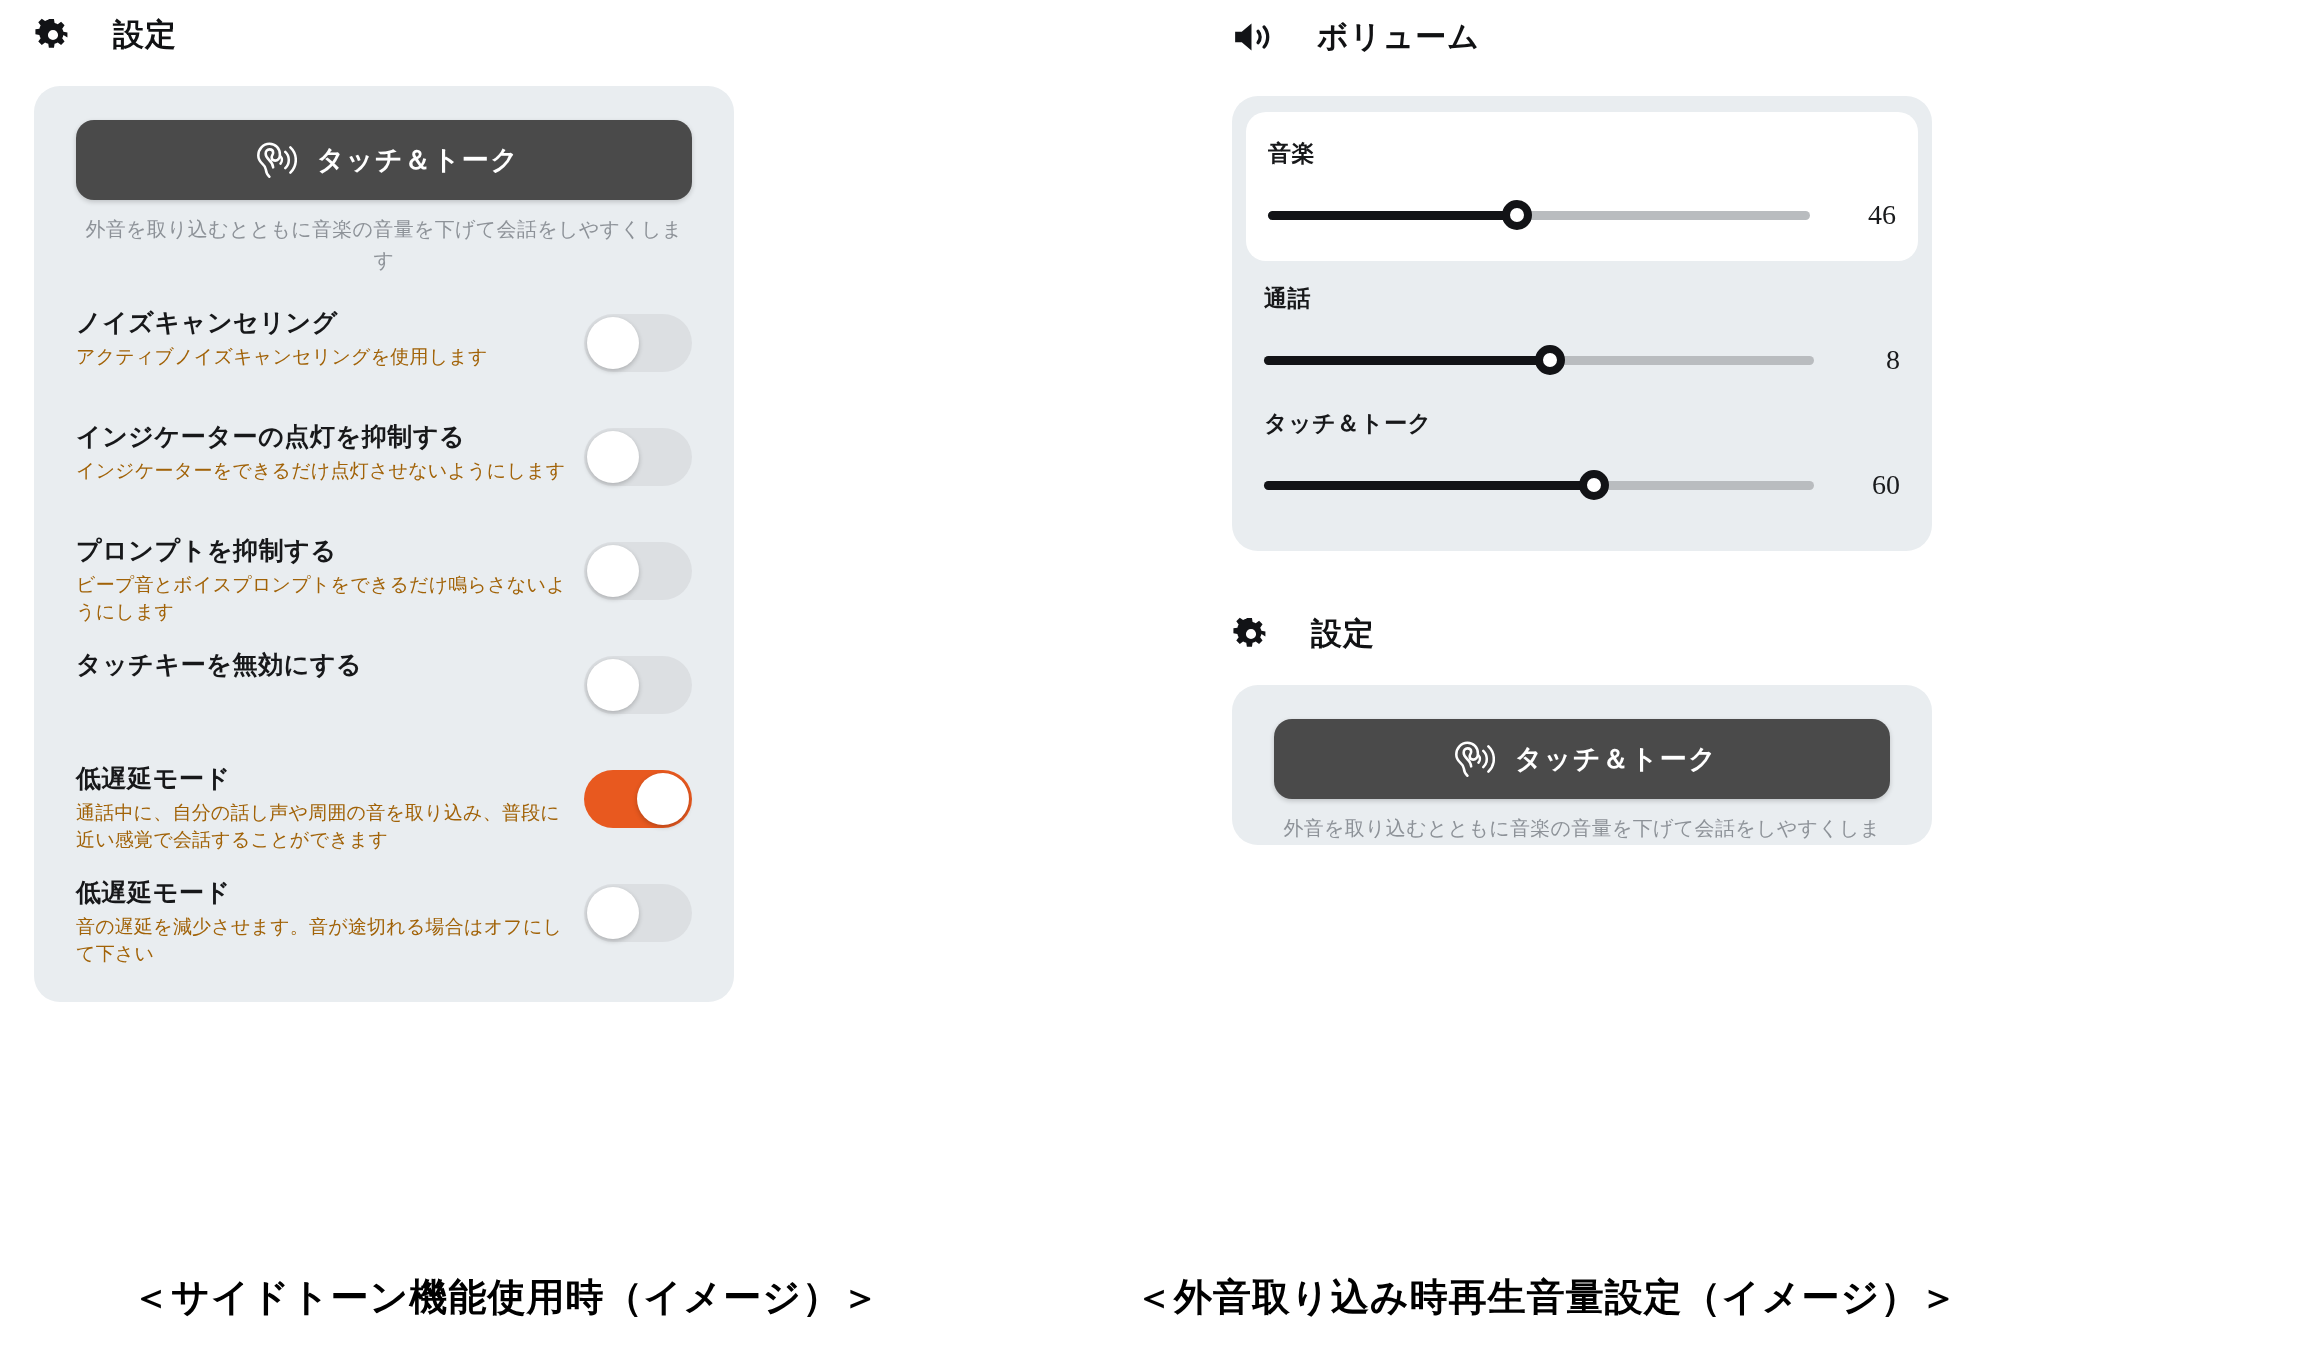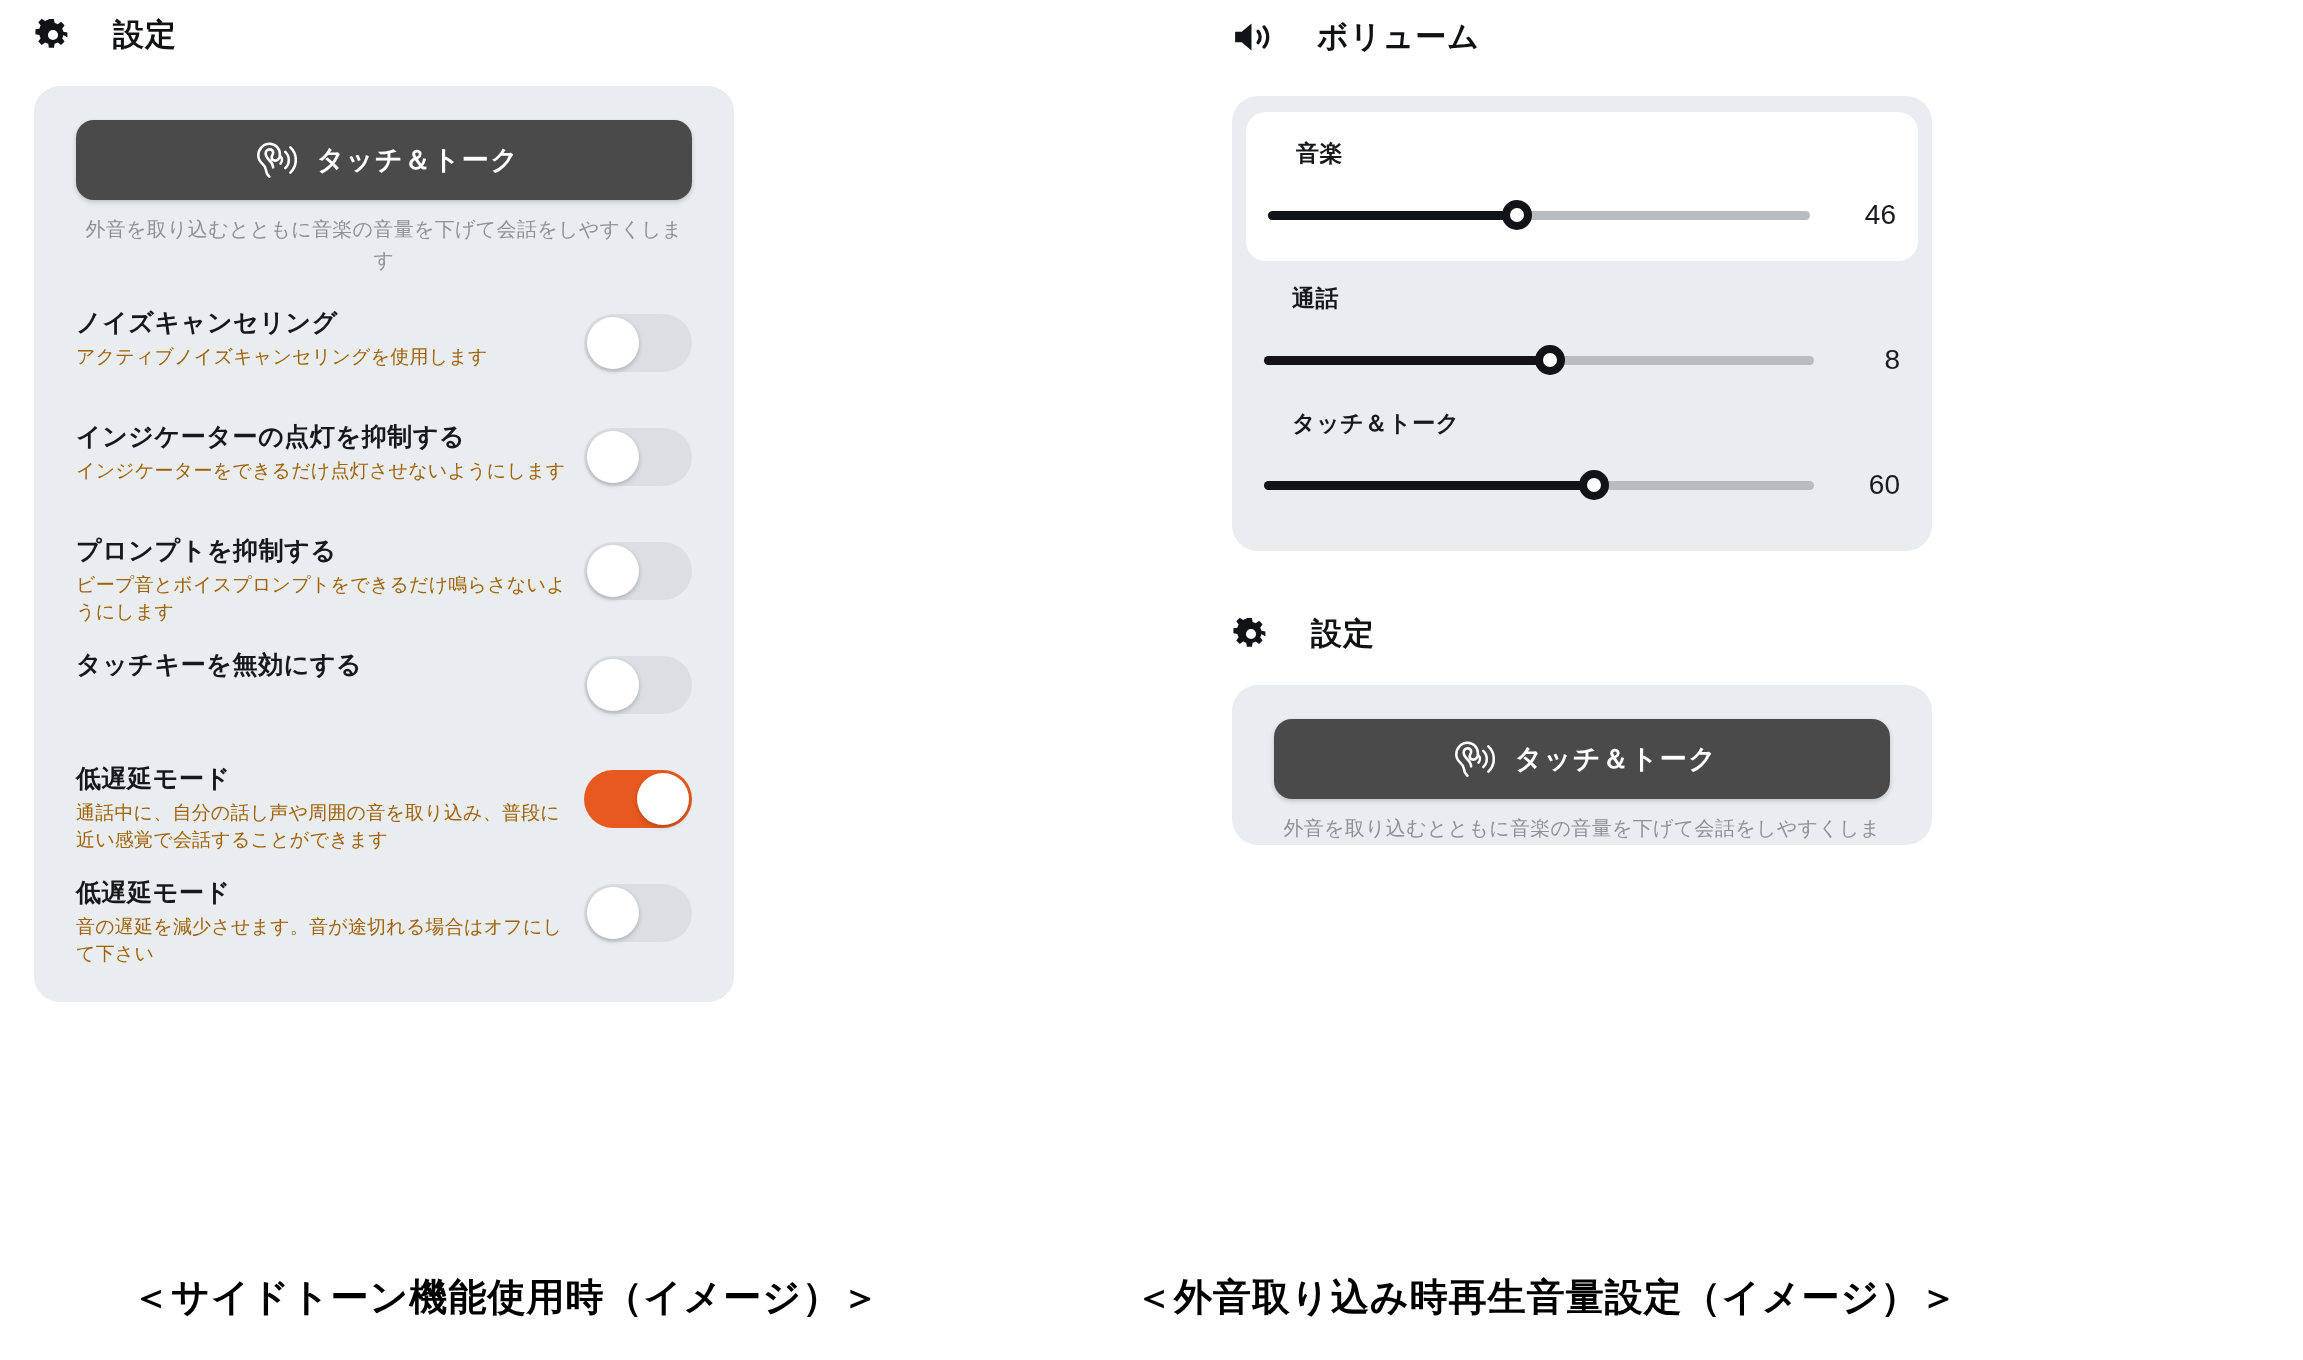--- a/index.html
+++ b/index.html
@@ -155,26 +155,26 @@
     border-radius: 20px;
     margin: 0 14px;
     padding: 26px 22px 30px 22px;
   }
   .slider-label {
     font-size: 23px;
     font-weight: 700;
     color: #17181a;
     letter-spacing: .6px;
     margin-bottom: 30px;
-    margin-left: 28px;
   }
   .slider-line {
     display: flex;
     align-items: center;
     gap: 22px;
+    font-family: Liberation Serif, serif;
   }
   .track {
     position: relative;
     flex: 1;
     height: 9px;
     background: #b9bcbf;
     border-radius: 5px;
   }
   .track .fill {
     position: absolute;

